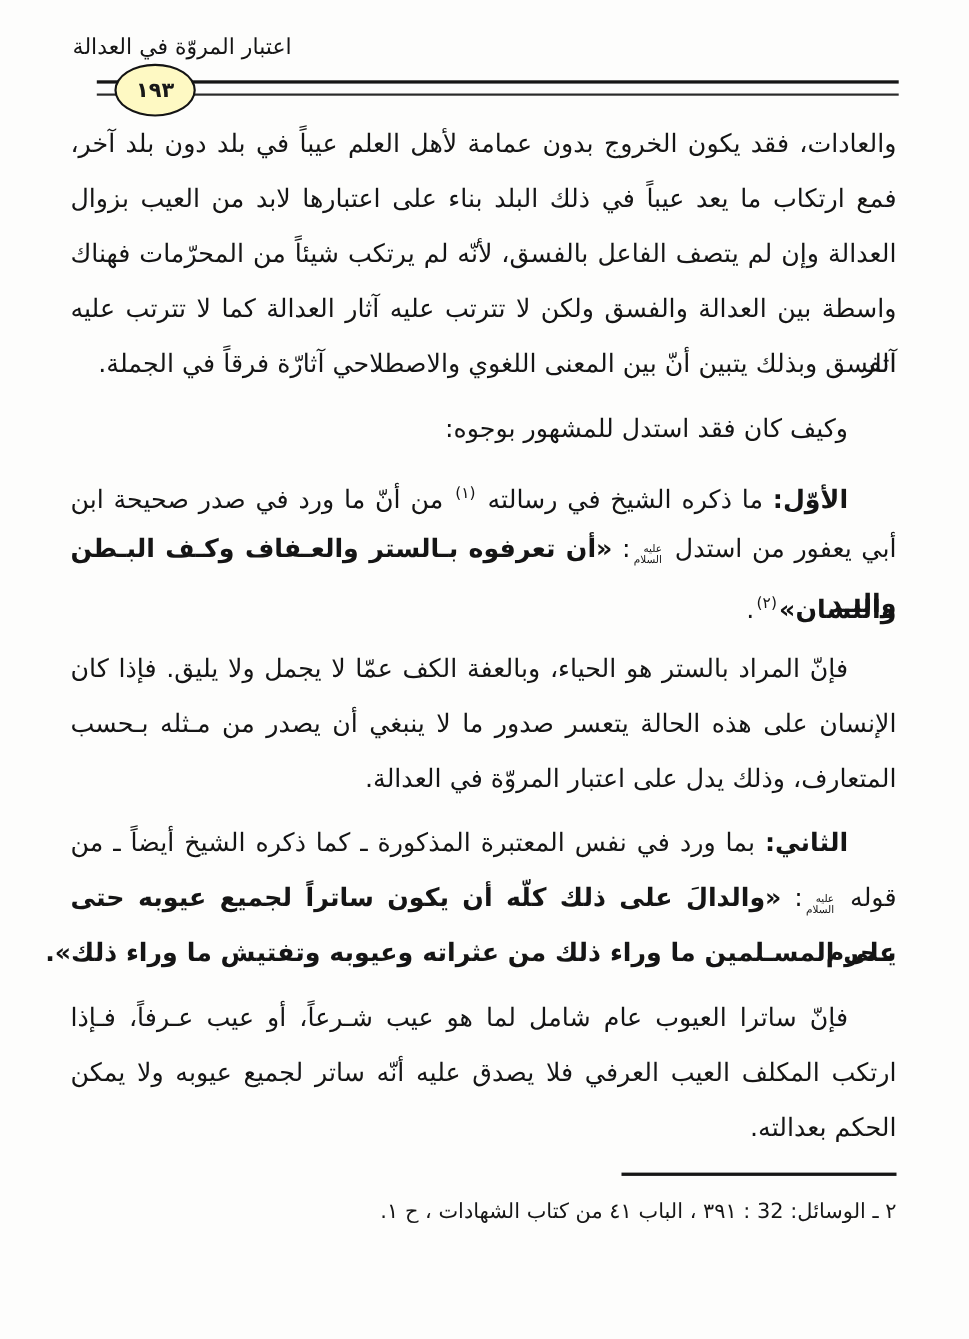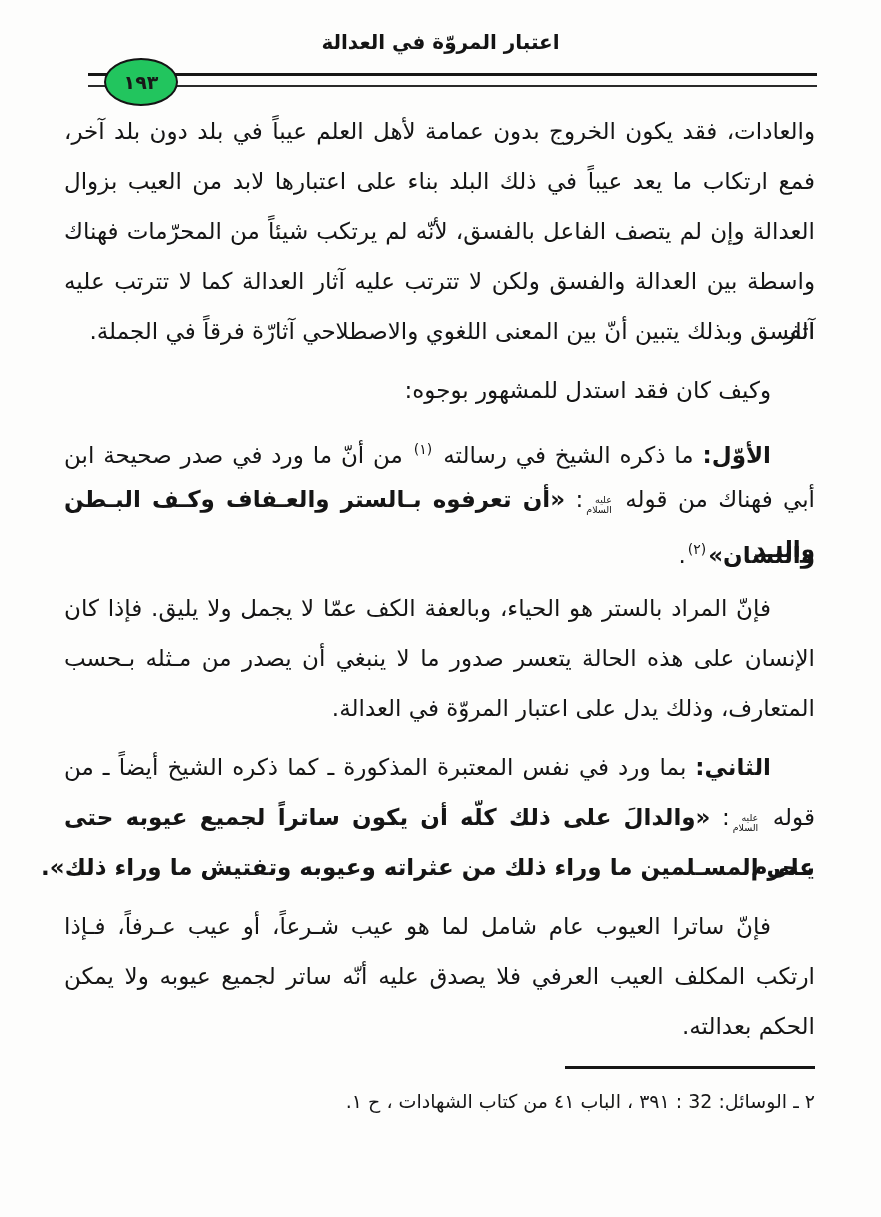--- a/index.html
+++ b/index.html
@@ -5,27 +5,27 @@
   html,body{margin:0;padding:0;}
   body{
     width:881px;height:1217px;background:#fbfbfa;position:relative;
     font-family:"DejaVu Sans",sans-serif;color:#181818;overflow:hidden;
   }
   .page{position:absolute;inset:0;background:#fdfdfc;direction:rtl;}
 
   
   .header-title{
     position:absolute;top:30px;right:66px;left:66px;
-    text-align:center;font-size:20px;font-weight:700;color:#141414;
+    text-align:left;font-size:20px;font-weight:400;color:#141414;
   }
   .rule-thick{position:absolute;top:73px;left:88px;right:64px;height:3px;background:#161616;}
   .rule-thin{position:absolute;top:85px;left:88px;right:64px;height:2px;background:#2a2a2a;}
   .page-number-oval{
     position:absolute;top:58px;left:104px;width:70px;height:44px;z-index:3;
-    border:2.5px solid #141414;border-radius:50%;background:#22c55e;
+    border:2.5px solid #141414;border-radius:50%;background:#fef9c3;
     display:flex;align-items:center;justify-content:center;
     font-size:19px;font-weight:700;letter-spacing:2px;
   }
 
   
   .body-text{position:absolute;top:106px;right:66px;left:64px;direction:rtl;}
   .line{
     height:50px;line-height:50px;font-size:23px;white-space:nowrap;
     text-align:right;color:#151515;
   }
@@ -59,21 +59,21 @@
   </div>
 
   <div class="body-text">
       <div class="line justify"><span>والعادات، فقد يكون الخروج بدون عمامة لأهل العلم عيباً في بلد دون بلد آخر،</span></div>
       <div class="line justify"><span>فمع ارتكاب ما يعد عيباً في ذلك البلد بناء على اعتبارها لابد من العيب بزوال</span></div>
       <div class="line justify"><span>العدالة وإن لم يتصف الفاعل بالفسق، لأنّه لم يرتكب شيئاً من المحرّمات فهناك</span></div>
       <div class="line justify"><span>واسطة بين العدالة والفسق ولكن لا تترتب عليه آثار العدالة كما لا تترتب عليه آثار</span></div>
       <div class="line "><span>الفسق وبذلك يتبين أنّ بين المعنى اللغوي والاصطلاحي آثارّة فرقاً في الجملة.</span></div>
       <div class="line  indent pgap"><span>وكيف كان فقد استدل للمشهور بوجوه:</span></div>
       <div class="line justify indent pgap"><span class="bold">الأوّل:</span><span> ما ذكره الشيخ في رسالته </span><span class="sup">(١)</span><span> من أنّ ما ورد في صدر صحيحة ابن</span></div>
-      <div class="line justify"><span>أبي فهناك من قوله </span><span class="honorific"><div>عليه</div><div>السلام</div></span><span>: </span><span class="bold">«أن تعرفوه بـالستر والعـفاف وكـف البـطن واليـد</span></div>
+      <div class="line justify"><span>أبي يعفور من استدل </span><span class="honorific"><div>عليه</div><div>السلام</div></span><span>: </span><span class="bold">«أن تعرفوه بـالستر والعـفاف وكـف البـطن واليـد</span></div>
       <div class="line "><span class="bold">واللسان»</span><span class="sup">(٢)</span><span>.</span></div>
       <div class="line justify indent pgap"><span>فإنّ المراد بالستر هو الحياء، وبالعفة الكف عمّا لا يجمل ولا يليق. فإذا كان</span></div>
       <div class="line justify"><span>الإنسان على هذه الحالة يتعسر صدور ما لا ينبغي أن يصدر من مـثله بـحسب</span></div>
       <div class="line "><span>المتعارف، وذلك يدل على اعتبار المروّة في العدالة.</span></div>
       <div class="line justify indent pgap"><span class="bold">الثاني:</span><span> بما ورد في نفس المعتبرة المذكورة ـ كما ذكره الشيخ أيضاً ـ من</span></div>
       <div class="line justify"><span>قوله </span><span class="honorific"><div>عليه</div><div>السلام</div></span><span>: </span><span class="bold">«والدالَ على ذلك كلّه أن يكون ساتراً لجميع عيوبه حتى يـحرم</span></div>
       <div class="line "><span class="bold">على المسـلمين ما وراء ذلك من عثراته وعيوبه وتفتيش ما وراء ذلك».</span></div>
       <div class="line justify indent pgap"><span>فإنّ ساترا العيوب عام شامل لما هو عيب شـرعاً، أو عيب عـرفاً، فـإذا</span></div>
       <div class="line justify"><span>ارتكب المكلف العيب العرفي فلا يصدق عليه أنّه ساتر لجميع عيوبه ولا يمكن</span></div>
       <div class="line "><span>الحكم بعدالته.</span></div>

